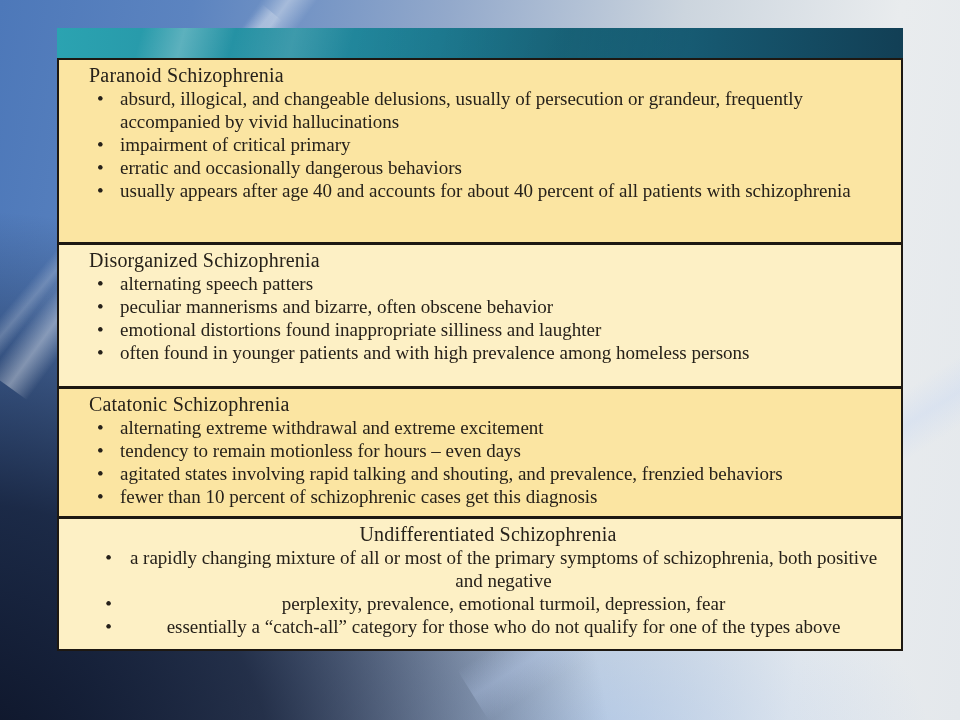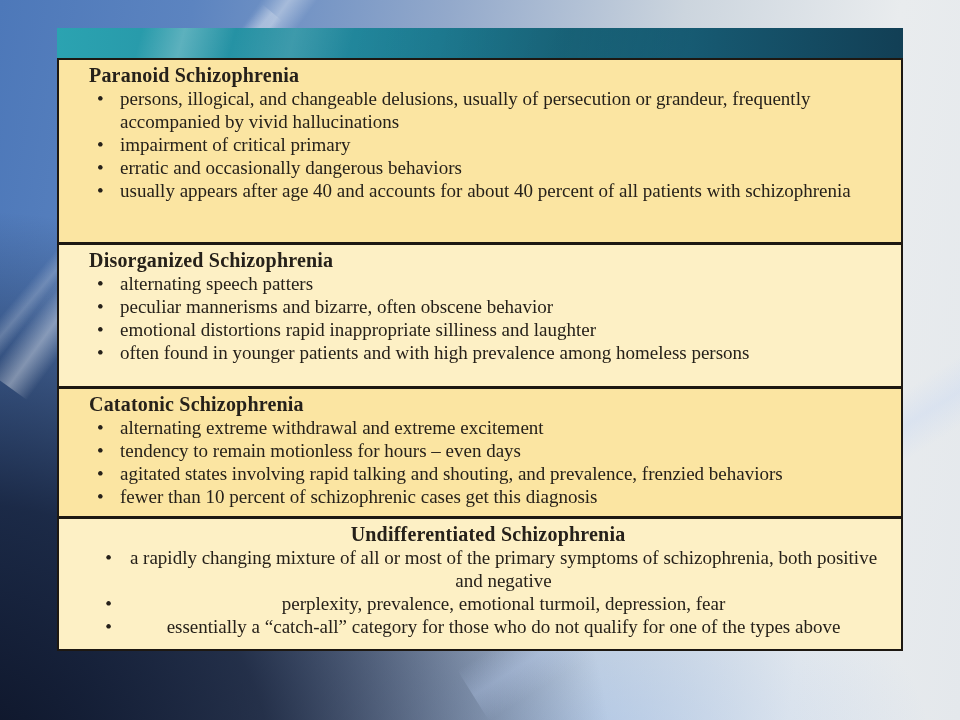--- a/index.html
+++ b/index.html
@@ -44,21 +44,21 @@
   .table-body { border:2px solid #1D1812; }
   .sec { box-sizing:border-box; padding:4px 14px 0 30px; overflow:hidden; }
   .sec:nth-child(odd)  { background:#FBE5A2; }
   .sec:nth-child(even) { background:#FDF0C5; }
   .sec + .sec { border-top:3px solid #1D1812; }
   .sec:nth-child(1) { height:182px; }
   .sec:nth-child(2) { height:144px; }
   .sec:nth-child(3) { height:130px; }
   .sec:nth-child(4) { height:133px;text-align:center; }
   .sec-title {
-    margin:0; font-size:20px; font-weight:bold; color:#26211A;
+    margin:0; font-size:20px; font-weight:normal; color:#26211A;
     line-height:23px; letter-spacing:0.2px;
   }
   .sec-list { list-style:none; margin:0; padding:0; }
   .bullet { display:flex; font-size:19px; line-height:23px; color:#26211A; }
   .dot { flex:0 0 23px; margin-left:8px; }
   .btext { flex:1; }
 </style>
 </head>
 <body>
 
@@ -68,21 +68,21 @@
   <div class="swoosh sw3"></div>
 
   <div class="panel">
     <div class="teal-bar"></div>
     <div class="table-body" id="sections-root">
   <section class="sec">
     <h3 class="sec-title">Paranoid Schizophrenia</h3>
     <ul class="sec-list">
   <li class="bullet">
     <span class="dot">•</span>
-    <span class="btext">persons, illogical, and changeable delusions, usually of persecution or grandeur, frequently accompanied by vivid hallucinations</span>
+    <span class="btext">absurd, illogical, and changeable delusions, usually of persecution or grandeur, frequently accompanied by vivid hallucinations</span>
   </li>
 
   <li class="bullet">
     <span class="dot">•</span>
     <span class="btext">impairment of critical primary</span>
   </li>
 
   <li class="bullet">
     <span class="dot">•</span>
     <span class="btext">erratic and occasionally dangerous behaviors</span>
@@ -103,21 +103,21 @@
     <span class="btext">alternating speech patters</span>
   </li>
 
   <li class="bullet">
     <span class="dot">•</span>
     <span class="btext">peculiar mannerisms and bizarre, often obscene behavior</span>
   </li>
 
   <li class="bullet">
     <span class="dot">•</span>
-    <span class="btext">emotional distortions rapid inappropriate silliness and laughter</span>
+    <span class="btext">emotional distortions found inappropriate silliness and laughter</span>
   </li>
 
   <li class="bullet">
     <span class="dot">•</span>
     <span class="btext">often found in younger patients and with high prevalence among homeless persons</span>
   </li>
 </ul>
   </section>
 
   <section class="sec">

